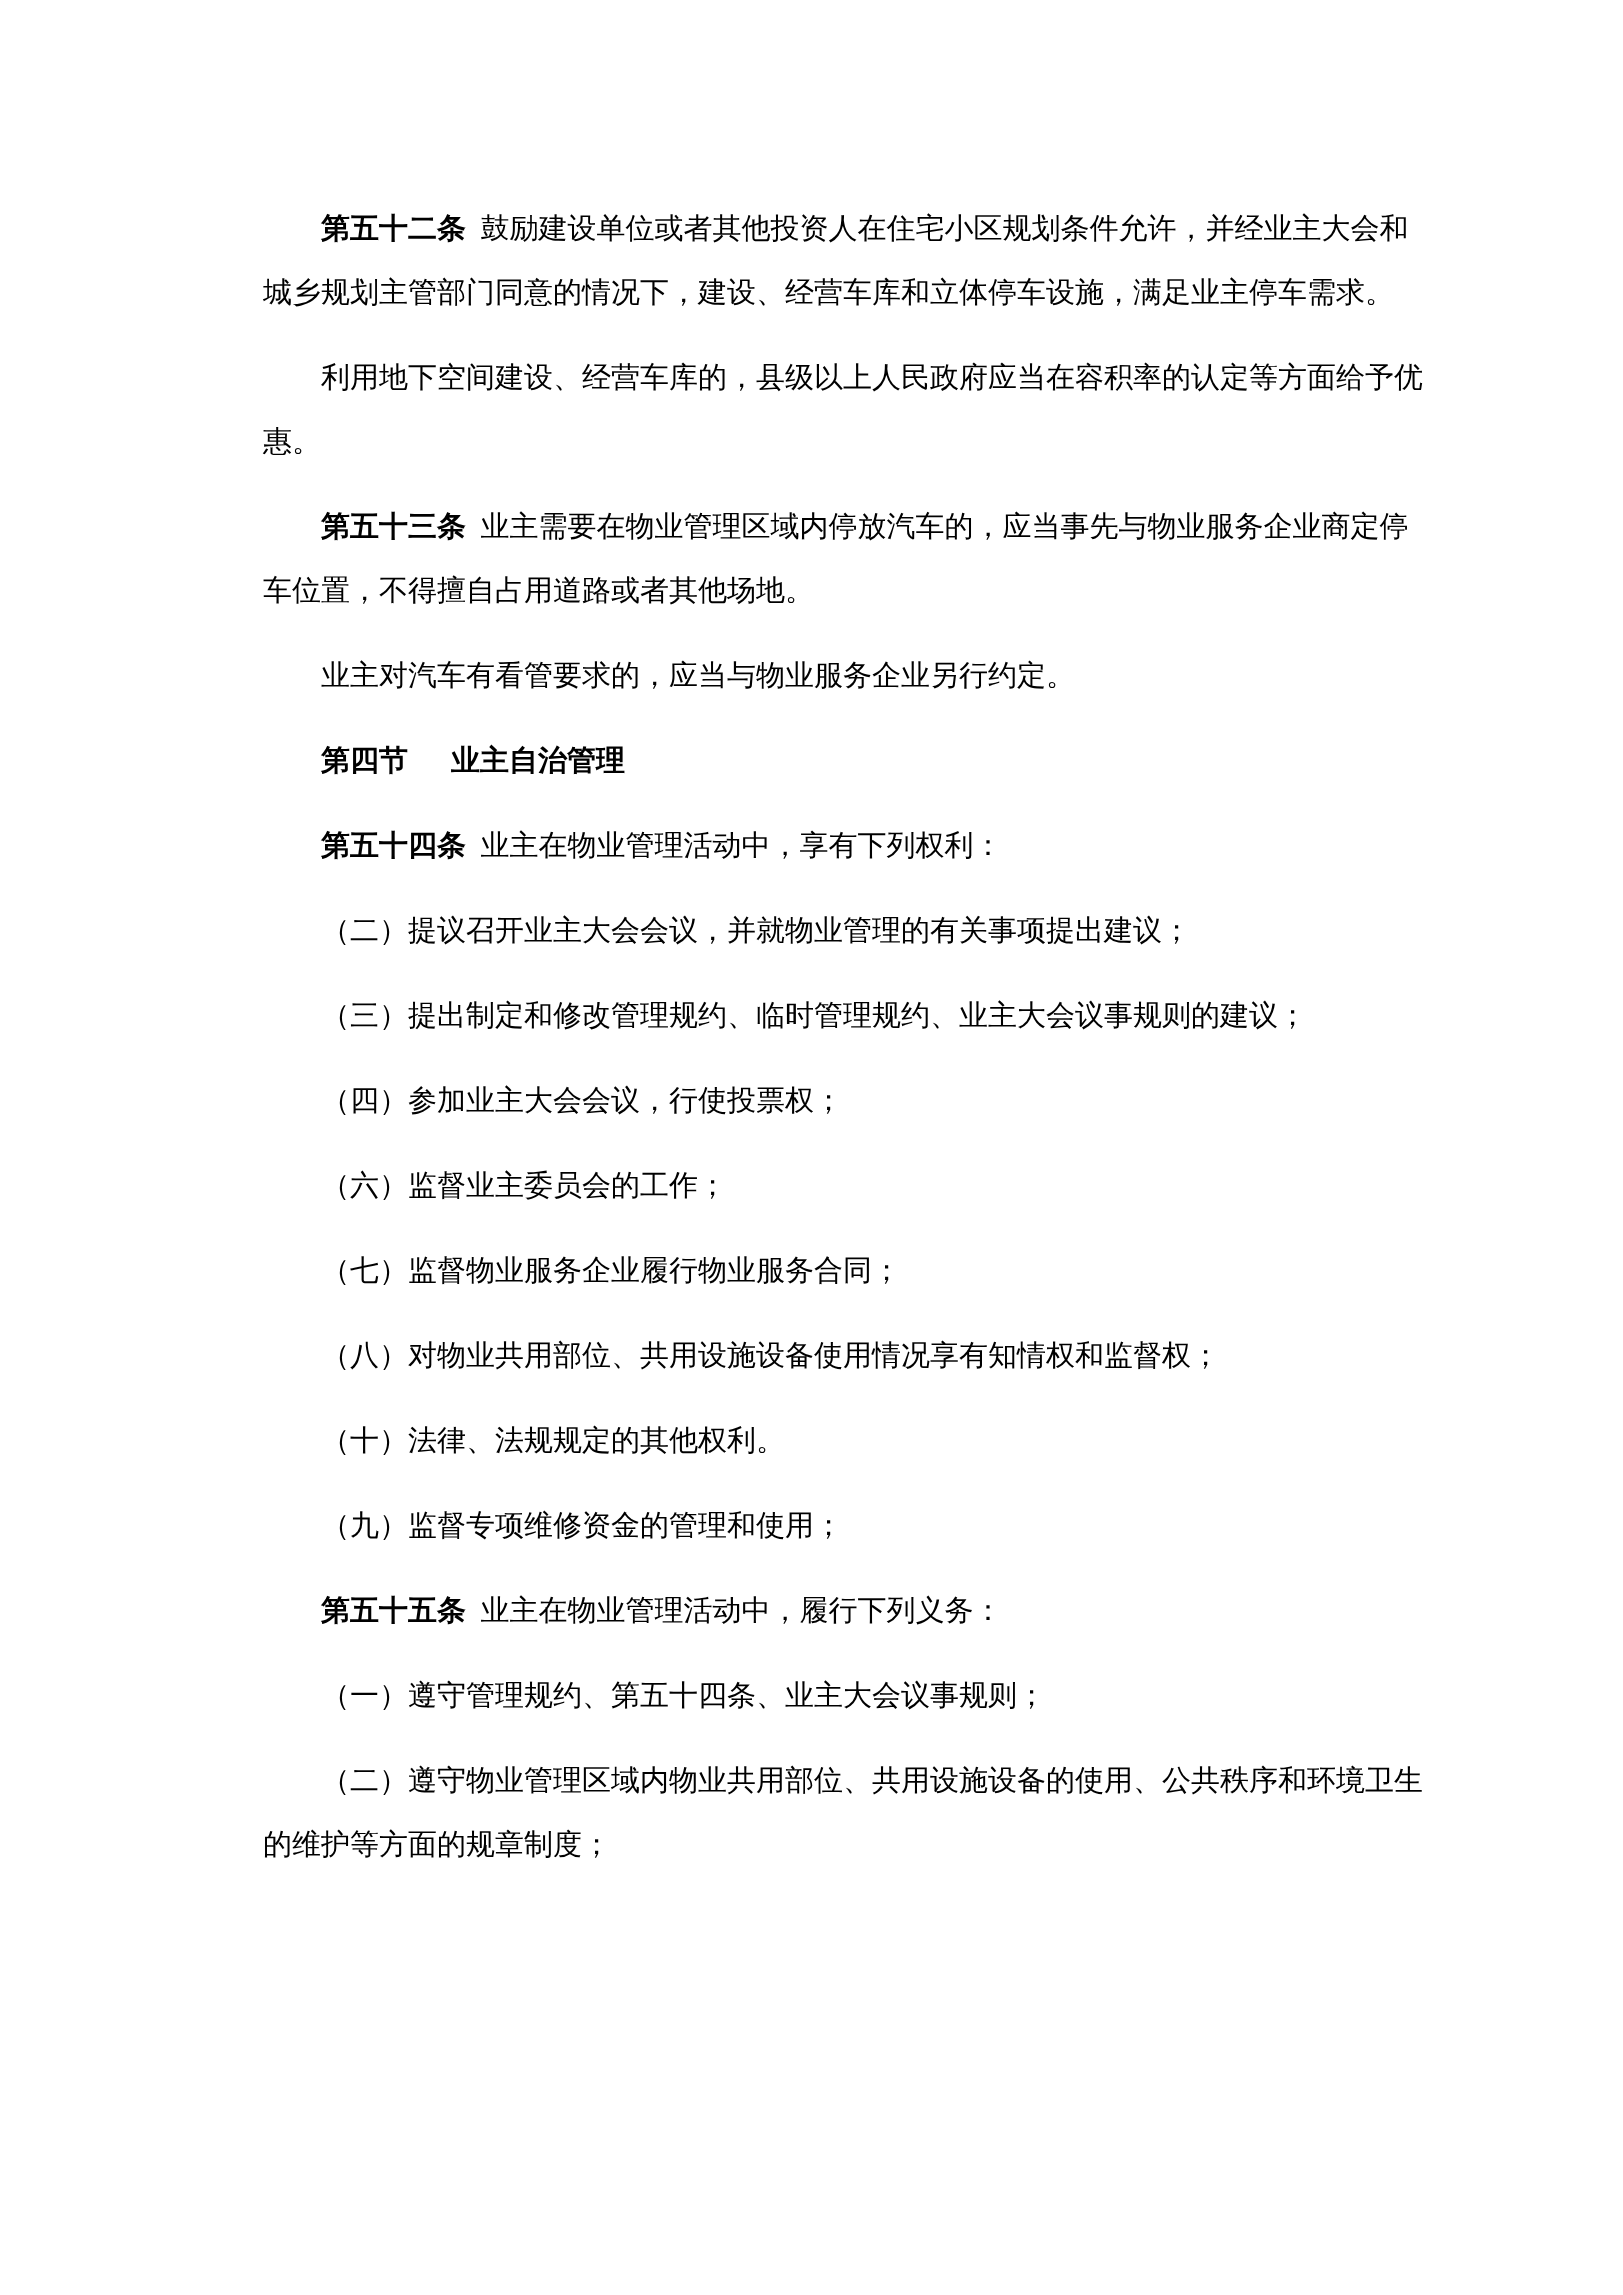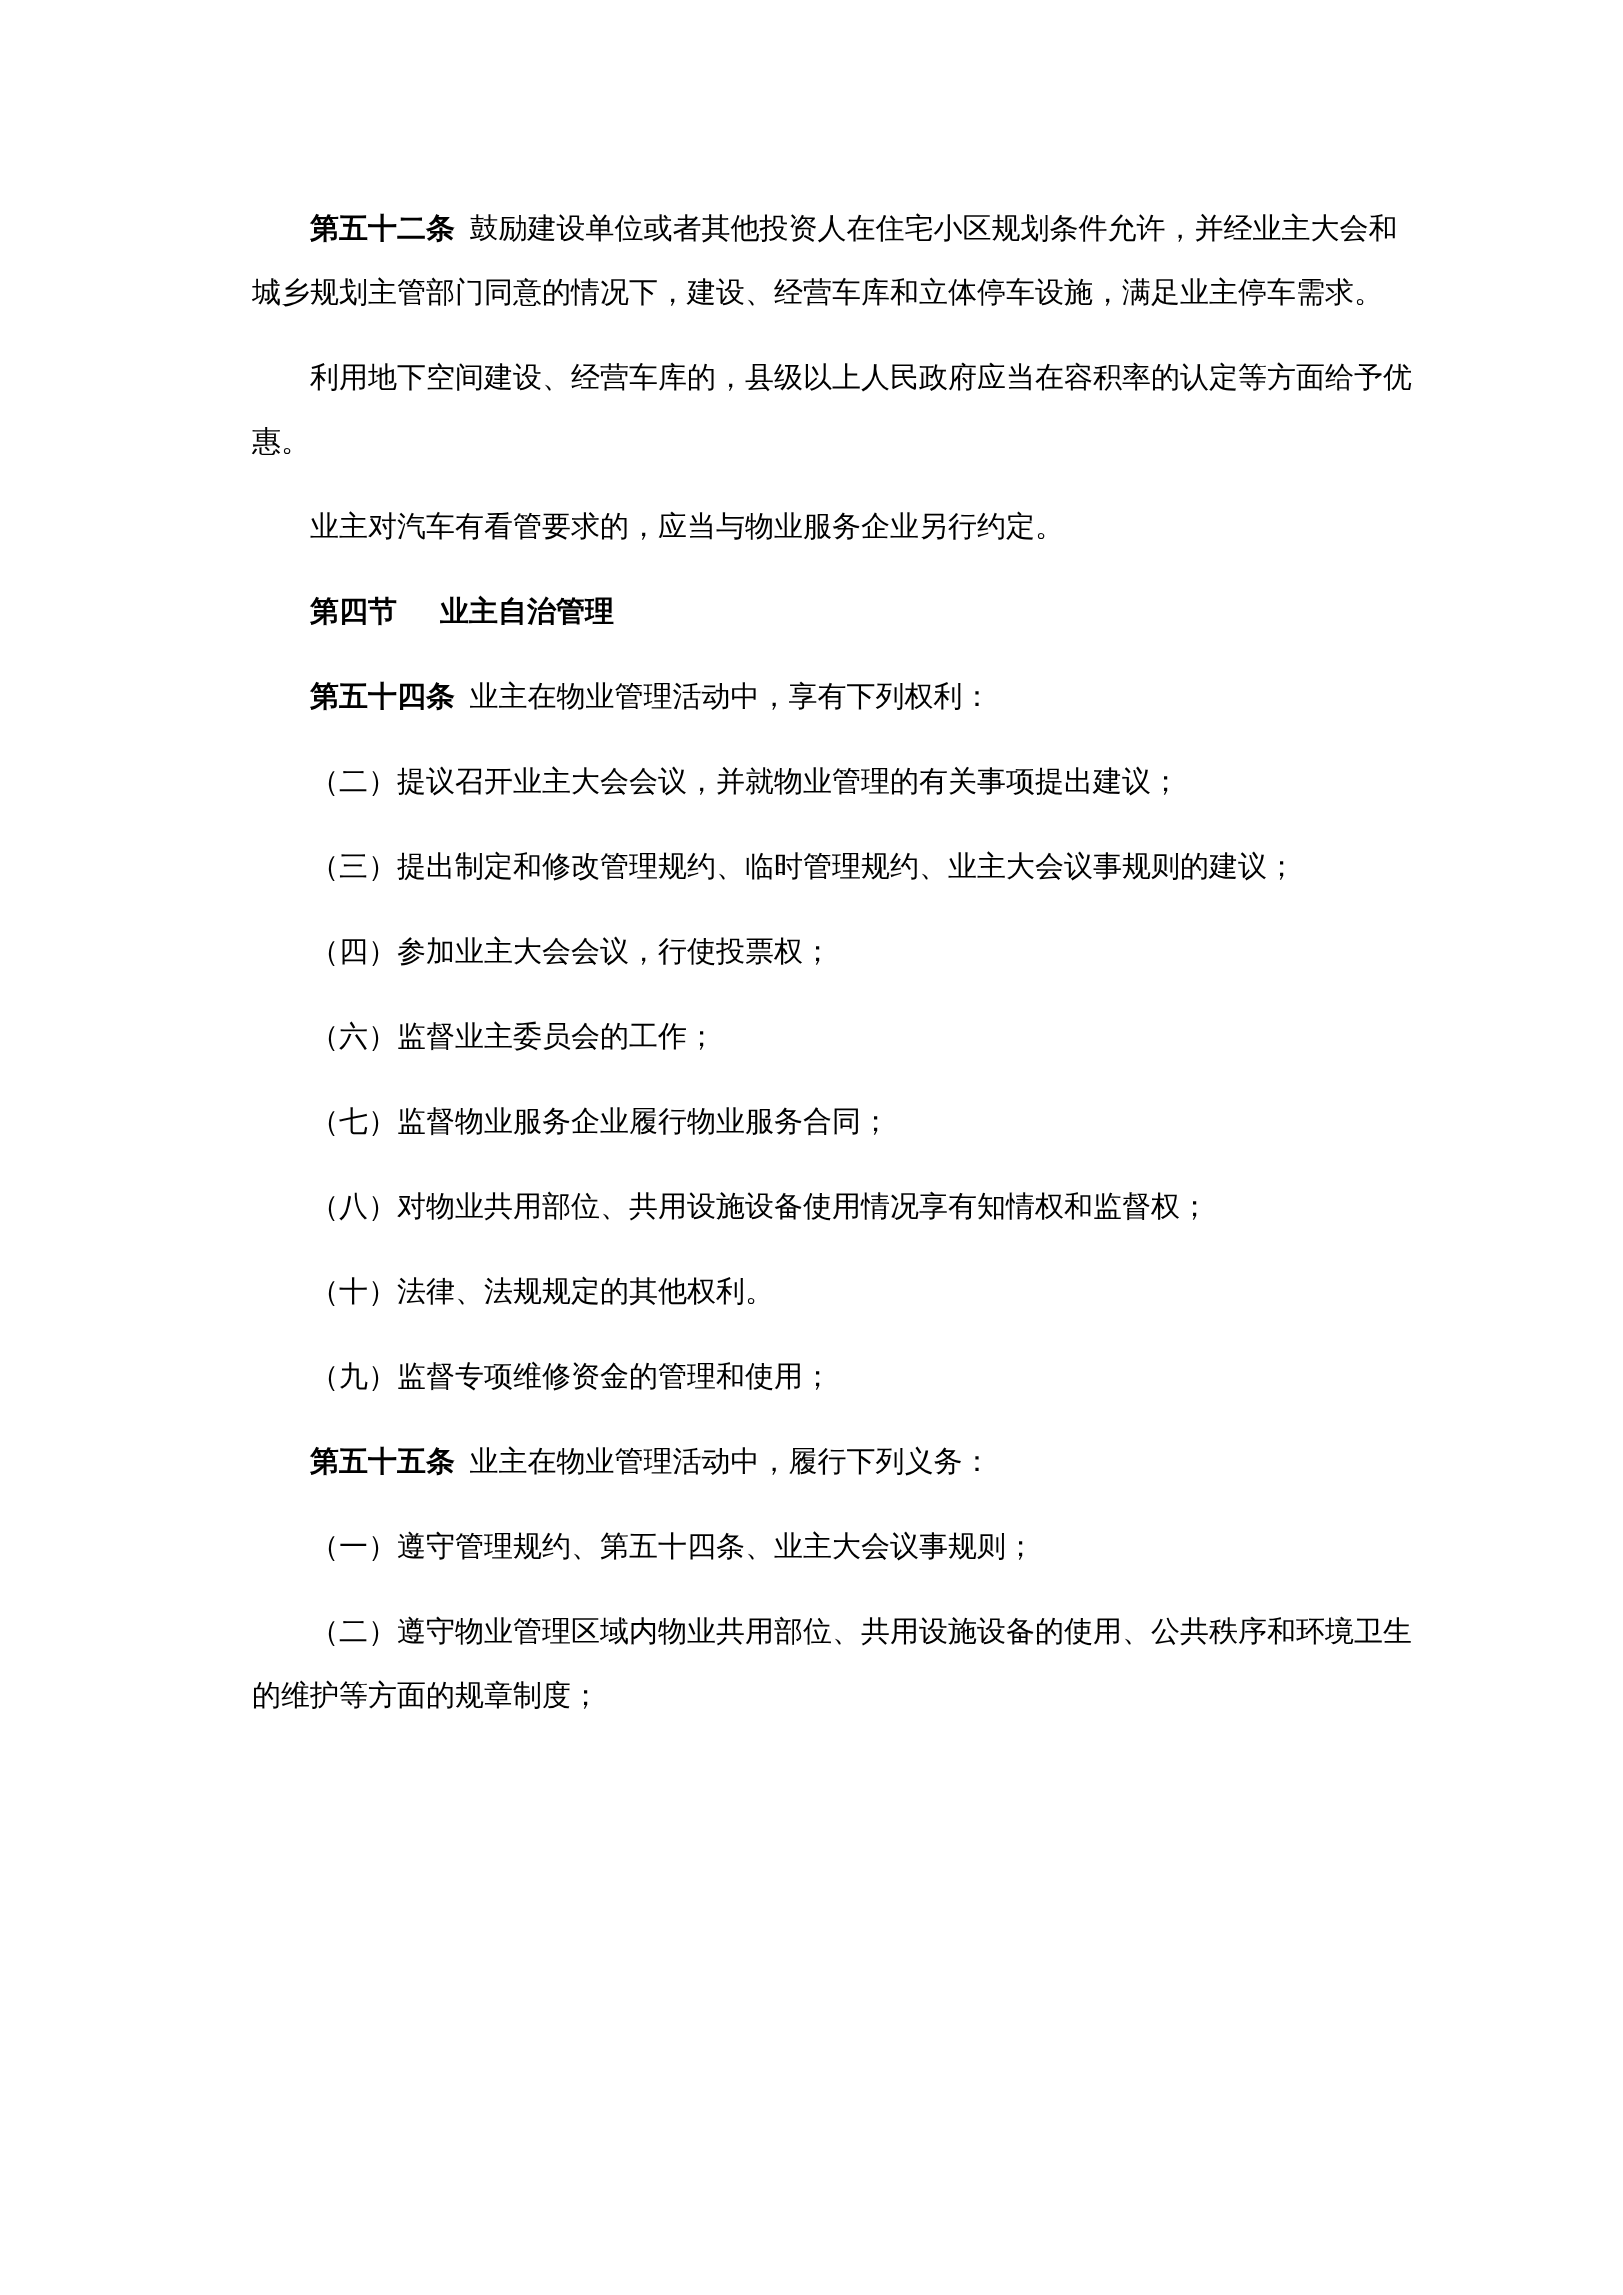--- a/index.html
+++ b/index.html
@@ -6,21 +6,21 @@
   body {
     width: 1623px;
     height: 2295px;
     position: relative;
     overflow: hidden;
     font-family: "Liberation Serif", "DejaVu Serif", serif;
     color: #000000;
   }
   .page {
     position: absolute;
-    left: 252px;
+    left: 263px;
     top: 196px;
     width: 1130px;
   }
   .para {
     margin: 0 0 21px 0;
     font-size: 29px;
     line-height: 64px;
   }
   .line {
     display: block;
@@ -45,20 +45,24 @@
   <div class="para">
     <div class="line full indent"><span class="bold">第五十二条</span><span class="sep"></span><span>鼓励建设单位或者其他投资人在住宅小区规划条件允许，并经业主大会和</span></div>
     <div class="line"><span>城乡规划主管部门同意的情况下，建设、经营车库和立体停车设施，满足业主停车需求。</span></div>
   </div>
 
   <div class="para">
     <div class="line full indent">利用地下空间建设、经营车库的，县级以上人民政府应当在容积率的认定等方面给予优</div>
     <div class="line">惠。</div>
   </div>
 
+  <div class="para">
+    <div class="line full indent"><span class="bold">第五十三条</span><span class="sep"></span><span>业主需要在物业管理区域内停放汽车的，应当事先与物业服务企业商定停</span></div>
+    <div class="line"><span>车位置，不得擅自占用道路或者其他场地。</span></div>
+  </div>
 
   <div class="para">
     <div class="line indent">业主对汽车有看管要求的，应当与物业服务企业另行约定。</div>
   </div>
 
   <div class="para">
     <div class="line indent bold"><span>第四节</span><span class="wide-sep"></span><span>业主自治管理</span></div>
   </div>
 
   <div class="para">

